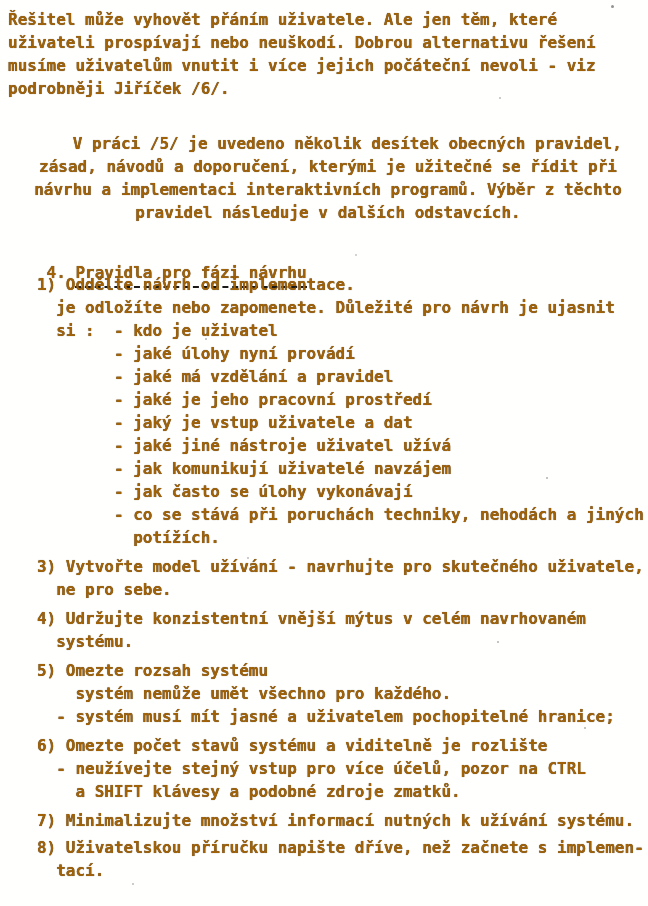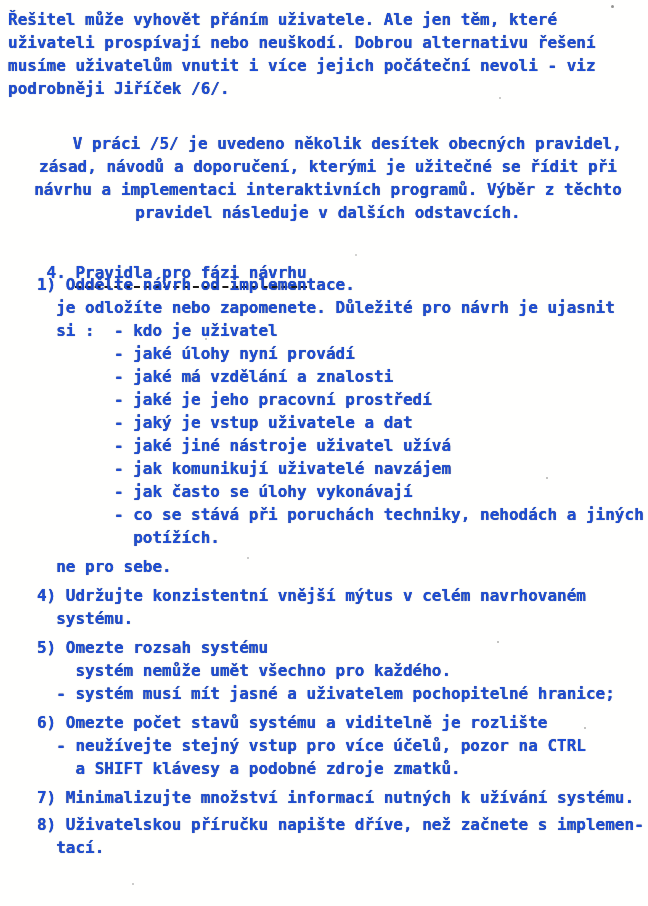--- a/index.html
+++ b/index.html
@@ -11,21 +11,21 @@
     position: relative;
     width: 648px;
     height: 906px;
     box-sizing: border-box;
     padding: 8px 0 0 8px;
     overflow: hidden;
     background: #fffffe;
     font-family: "DejaVu Sans Mono", "Liberation Mono", monospace;
     font-weight: 700;
     font-size: 16px;
-    color: #1d4ed8;
+    color: #a16207;
     text-shadow: 0 0 0.7px rgba(20, 18, 16, 0.85);
   }
   .line {
     white-space: pre;
     height: 23px;
     line-height: 23px;
   }
   
   .i0  { padding-left: 0; }
   .i3  { padding-left: 3ch; }
@@ -92,31 +92,32 @@
   <section class="rules">
 
     <div>
       <div class="line i3">1) Oddělte návrh od implementace.</div>
     </div>
 
     <div>
       <div class="line i5">je odložíte nebo zapomenete. Důležité pro návrh je ujasnit</div>
       <div class="line i5">si :  - kdo je uživatel</div>
       <div class="line i11">- jaké úlohy nyní provádí</div>
-      <div class="line i11">- jaké má vzdělání a znalosti</div>
+      <div class="line i11">- jaké má vzdělání a pravidel</div>
       <div class="line i11">- jaké je jeho pracovní prostředí</div>
       <div class="line i11">- jaký je vstup uživatele a dat</div>
       <div class="line i11">- jaké jiné nástroje uživatel užívá</div>
       <div class="line i11">- jak komunikují uživatelé navzájem</div>
       <div class="line i11">- jak často se úlohy vykonávají</div>
       <div class="line i11">- co se stává při poruchách techniky, nehodách a jiných</div>
       <div class="line i13">potížích.</div>
     </div>
 
     <div class="rule-gap">
+      <div class="line i3">3) Vytvořte model užívání - navrhujte pro skutečného uživatele,</div>
       <div class="line i5">ne pro sebe.</div>
     </div>
 
     <div class="rule-gap">
       <div class="line i3">4) Udržujte konzistentní vnější mýtus v celém navrhovaném</div>
       <div class="line i5">systému.</div>
     </div>
 
     <div class="rule-gap">
       <div class="line i3">5) Omezte rozsah systému</div>

